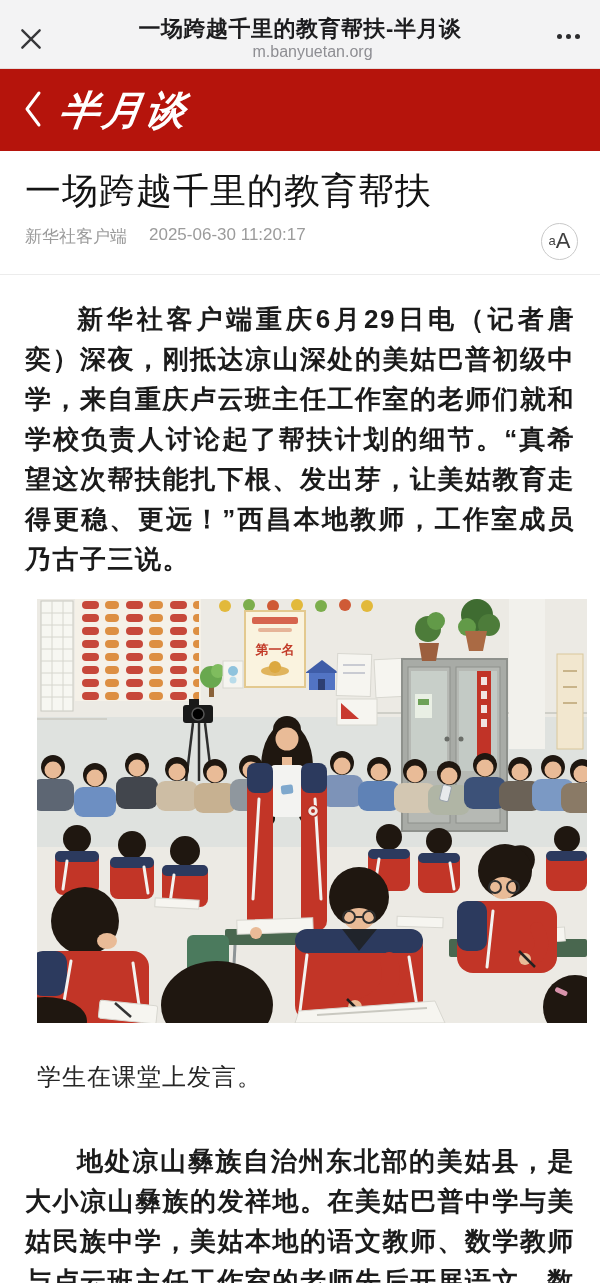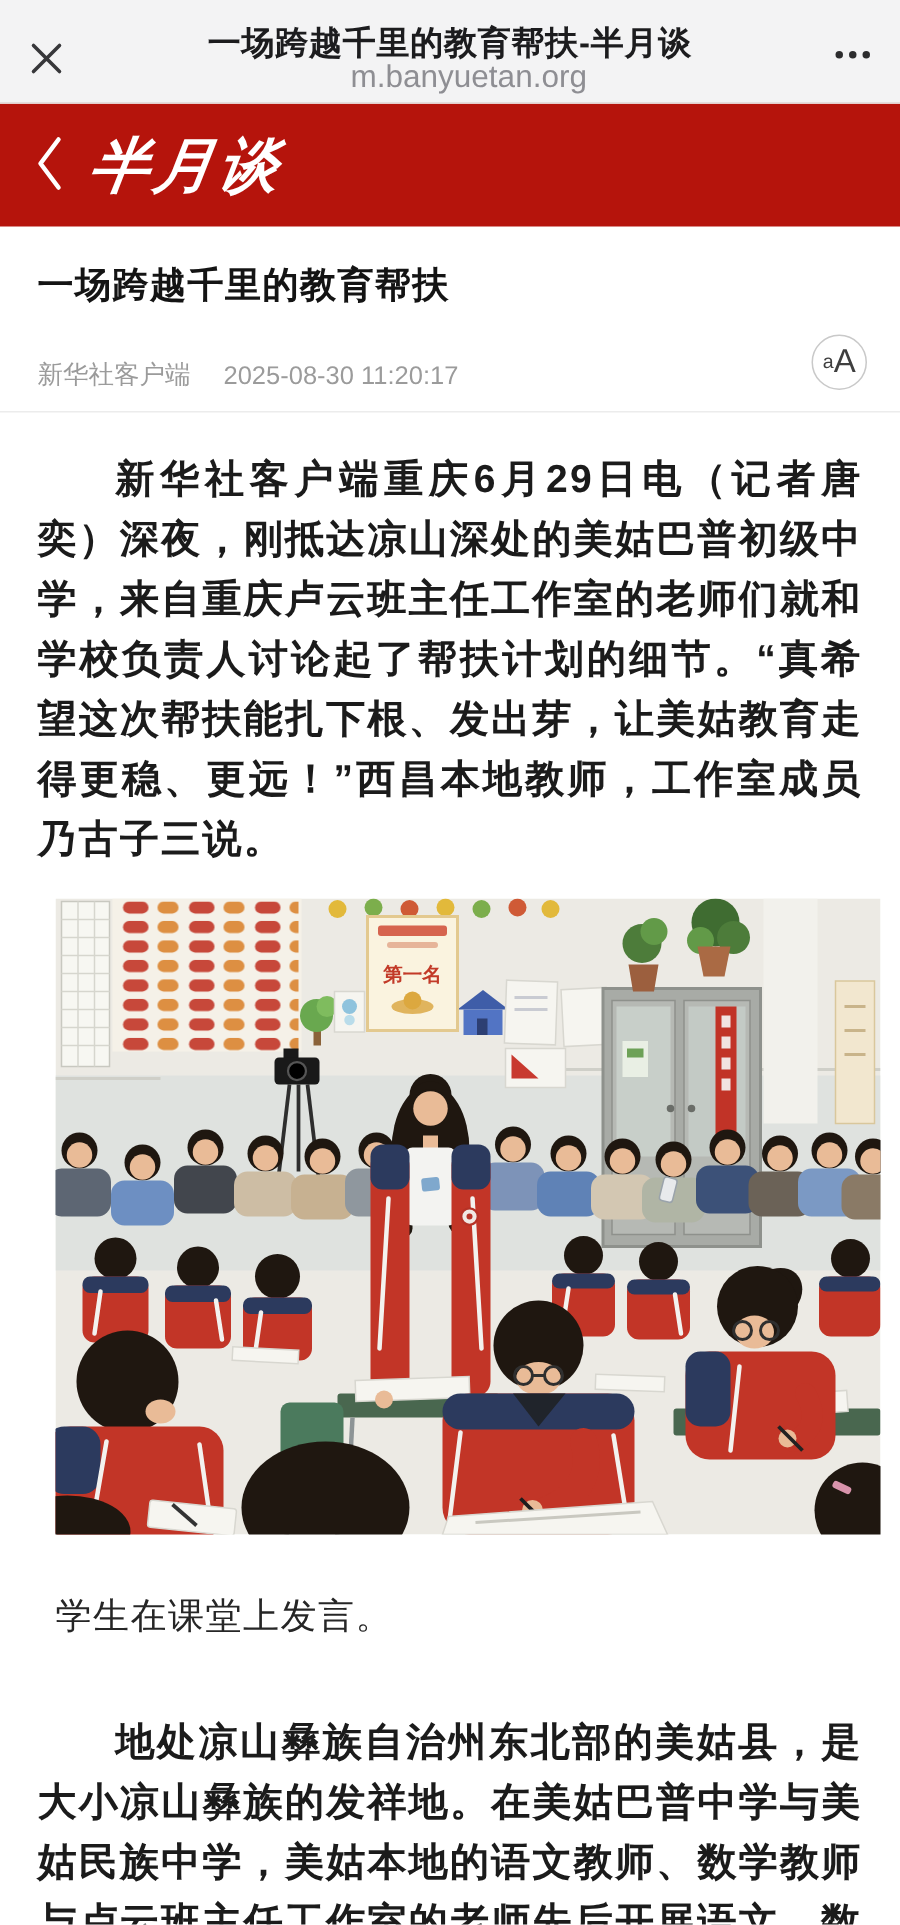--- a/index.html
+++ b/index.html
@@ -8,35 +8,35 @@
     font-family:"Liberation Sans","DejaVu Sans",sans-serif;
     position:relative;
   }
   
   .topbar{
     height:68px;background:#f3f3f4;border-bottom:1px solid #e3dddc;
     position:relative;display:flex;align-items:center;justify-content:center;
   }
   .topbar-titles{display:flex;flex-direction:column;align-items:center;padding-top:8px;}
   .page-title{font-size:22px;font-weight:600;color:#1c1c1e;line-height:27px;letter-spacing:.5px;}
-  .page-url{font-size:21px;color:#8e8e93;line-height:20px;padding-left:25px;}
+  .page-url{font-size:16px;color:#8e8e93;line-height:20px;padding-left:25px;}
   .close-btn{position:absolute;left:16px;top:24px;width:30px;height:30px;background:none;border:none;padding:2px;cursor:pointer;}
   .more-btn{position:absolute;right:18px;top:30px;background:none;border:none;padding:4px 2px;display:flex;gap:4px;cursor:pointer;}
   .more-btn i{width:5px;height:5px;border-radius:50%;background:#2c2c2e;display:block;}
   
   .redbar{height:82px;background:#b5140c;display:flex;align-items:center;padding-left:20px;}
   .back-btn{background:none;border:none;padding:0;width:26px;height:40px;cursor:pointer;}
   .site-logo{
     color:#fff;font-size:40px;font-weight:800;font-style:italic;
     transform:skewX(-8deg);margin-left:14px;letter-spacing:3px;
   }
   
   main{padding:0 25px;}
-  .article-title{font-size:24px;font-weight:700;color:#141414;margin:20px 0 4px;line-height:40px;letter-spacing:1px;}
-  .byline{margin-top:14px;height:36px;display:flex;align-items:flex-end;gap:22px;
+  .article-title{font-size:36px;font-weight:400;color:#141414;margin:20px 0 4px;line-height:40px;letter-spacing:1px;}
+  .byline{margin-top:14px;height:36px;display:flex;align-items:flex-start;gap:22px;
     font-size:17px;color:#9b9b9b;position:relative;}
   .fontsize-btn{
     position:absolute;right:-3px;top:-2px;width:37px;height:37px;border-radius:50%;
     border:1.5px solid #c9c9c9;background:#fff;color:#3f3f3f;cursor:pointer;
     display:flex;align-items:center;justify-content:center;line-height:1;padding:0 0 2px 0;
   }
   .fontsize-btn .a-sm{font-size:13px;}
   .fontsize-btn .a-lg{font-size:22px;font-weight:500;}
   .divider{border:none;border-top:1px solid #ececec;margin:13px -25px 0;}
   .body-para{
@@ -84,21 +84,21 @@
     </svg>
   </button>
   <span class="site-logo">半月谈</span>
 </div>
 
 <main>
   <h1 class="article-title">一场跨越千里的教育帮扶</h1>
 
   <div class="byline">
     <span>新华社客户端</span>
-    <span>2025-08-30 11:20:17</span>
+    <span>2025-06-30 11:20:17</span>
     <button class="fontsize-btn" aria-label="font size">
       <span class="a-sm">a</span>
         <span class="a-lg">A</span>
     </button>
   </div>
 
   <hr class="divider">
 
   <p class="body-para">新华社客户端重庆6月29日电（记者唐奕）深夜，刚抵达凉山深处的美姑巴普初级中学，来自重庆卢云班主任工作室的老师们就和学校负责人讨论起了帮扶计划的细节。“真希望这次帮扶能扎下根、发出芽，让美姑教育走得更稳、更远！”西昌本地教师，工作室成员乃古子三说。</p>
 

